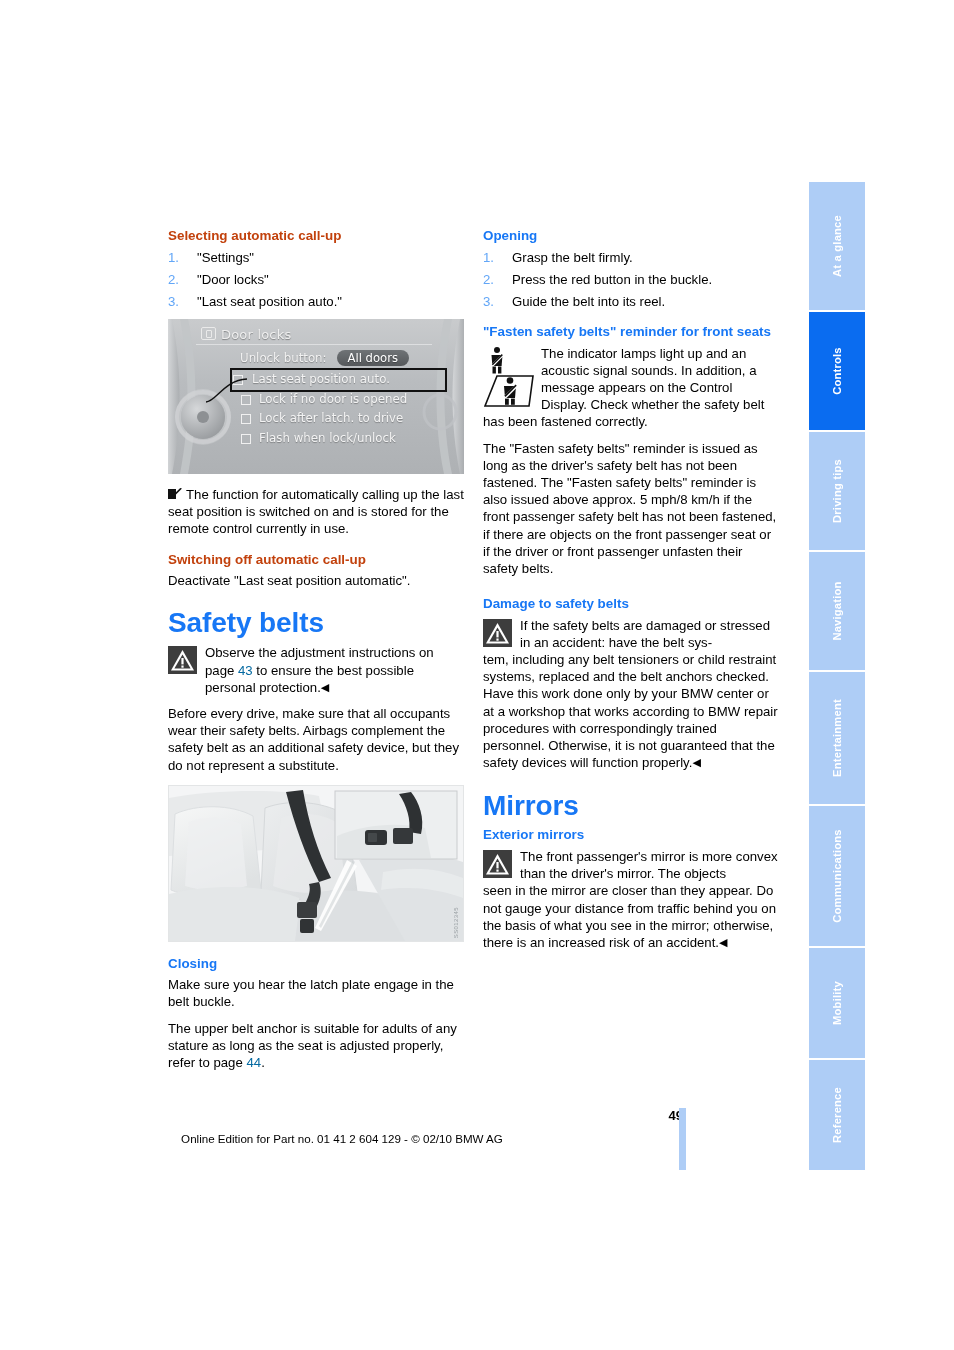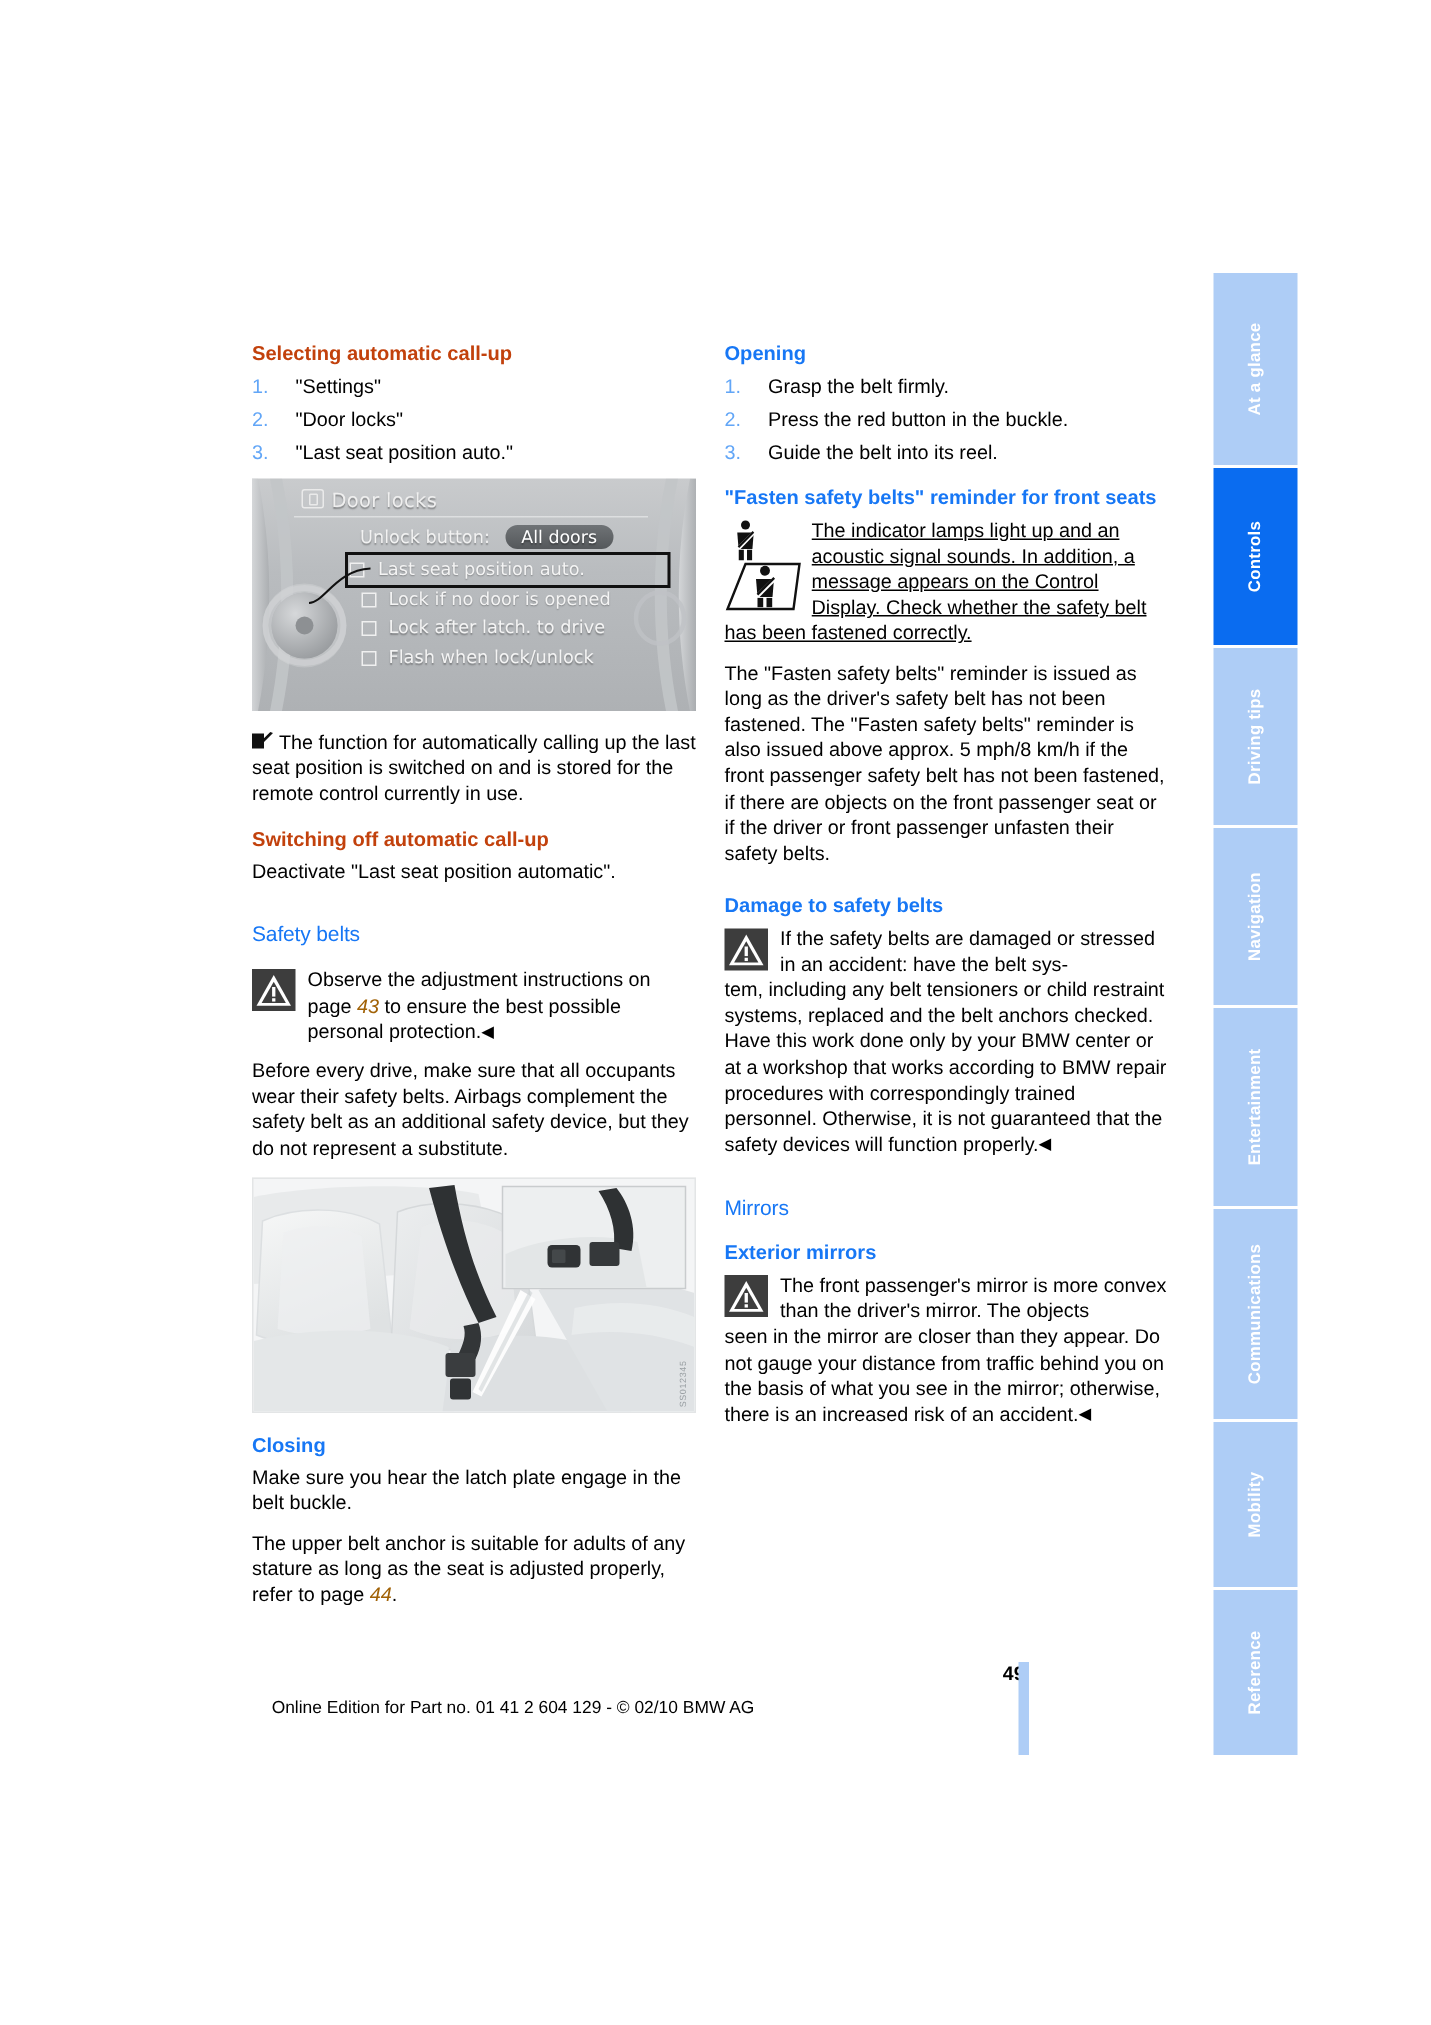--- a/index.html
+++ b/index.html
@@ -29,22 +29,22 @@
     position: absolute;
     width: 296px;
     font-size: 13.2px;
     line-height: 17.2px;
   }
   .col-left  { left: 168px; top: 228px; }
   .col-right { left: 483px; top: 228px; }
 
   
   h1.section-title {
-    font-size: 14px;
-    font-weight: normal;
+    font-size: 28px;
+    font-weight: bold;
     color: #1777f5;
     margin: 0 0 9px 0;
     line-height: 25px;
     letter-spacing: -0.1px;
   }
   h2.sub-title {
     font-size: 13.4px;
     font-weight: bold;
     color: #1777f5;
     margin: 0 0 4px 0;
@@ -73,21 +73,21 @@
   }
   ol.steps li .num {
     position: absolute;
     left: 0;
     top: 0;
     color: #62a6f7;
     font-weight: normal;
   }
 
   
-  .pageref { color: #a16207; font-style: italic; }
+  .pageref { color: #0369a1; }
 
   
   .endmark {
     font-size: 11px;
     line-height: 11px;
     vertical-align: 1px;
   }
 
   
   .warn {
@@ -99,21 +99,21 @@
     width: 29px;
     height: 28px;
     background: #3d3d3d;
     margin: 2px 8px 1px 0;
     position: relative;
   }
   .warn .icon-tri svg { display: block; }
   .warn .body { overflow: hidden; }
 
   
-  .beltwarn { margin: 0 0 9px 0; text-decoration: underline; }
+  .beltwarn { margin: 0 0 9px 0; }
   .beltwarn .icon-belts {
     float: left;
     width: 52px;
     height: 62px;
     margin: 1px 6px 0 0;
   }
   .beltwarn .body { overflow: hidden; }
 
   
   .notemark {

